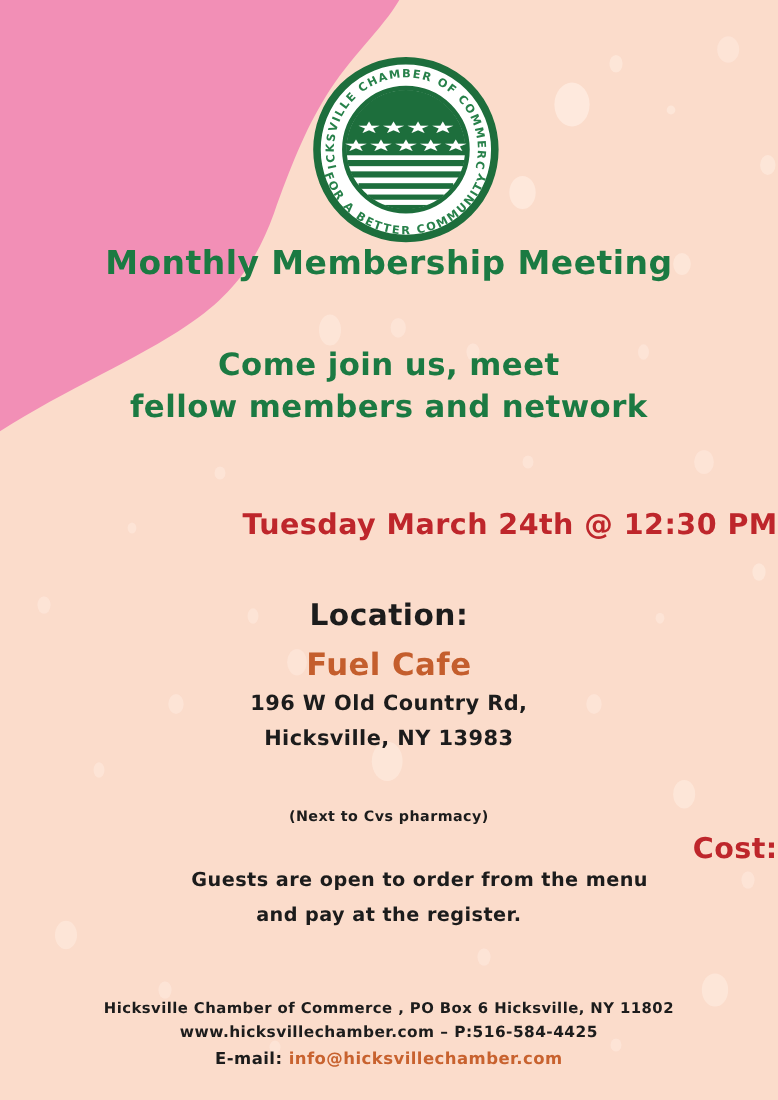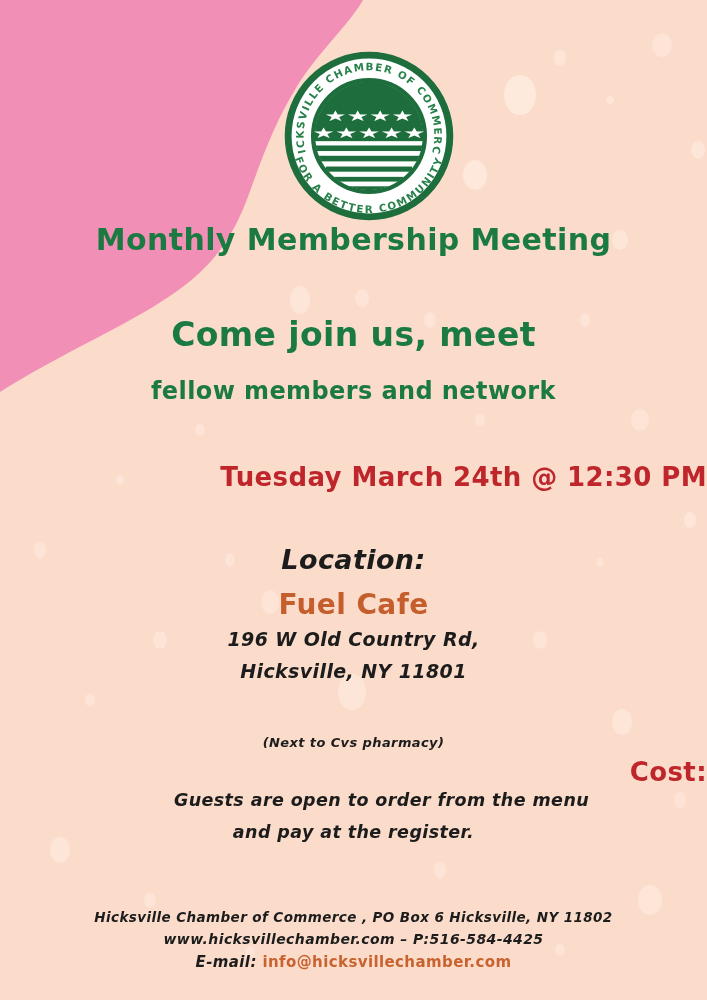--- a/index.html
+++ b/index.html
@@ -9,26 +9,26 @@
     background:#FBDCCB;
     font-family:"DejaVu Sans","Liberation Sans",sans-serif;
     font-weight:700;
   }
   .layer{position:absolute;left:0;top:0;width:707px;height:1000px;pointer-events:none;}
   .blob-svg{position:absolute;left:0;top:0;}
   .logo-wrap{position:absolute;left:283px;top:50px;width:172px;height:172px;}
   .tline{position:absolute;left:0;width:707px;text-align:center;letter-spacing:.4px;white-space:nowrap;}
   .green{color:#1B7A42;}
   .red{color:#BE262B;text-align:right;}
-  .black{color:#1C1C1C;font-style:italic;}
+  .black{color:#1C1C1C;}
   .orange{color:#C45E2D;}
   .email{color:#C8622F;}
   .t-title{top:222px;font-size:30px;}
-  .t-inv1{top:315px;font-size:33px;}
-  .t-inv2{top:353px;font-size:24px;margin-top:24px;}
+  .t-inv1{top:315px;font-size:28px;}
+  .t-inv2{top:353px;font-size:28px;}
   .t-date{top:462px;font-size:26px;}
   .t-loc{top:544px;font-size:27px;}
   .t-venue{top:588px;font-size:28px;}
   .t-addr1{top:628px;font-size:19px;}
   .t-addr2{top:660px;font-size:19px;}
   .t-addr3{top:691px;font-size:13px;margin-top:44px;}
   .t-cost{top:757px;font-size:26px;}
   .t-cost1{top:790px;font-size:17.5px;margin-left:28px;}
   .t-cost2{top:822px;font-size:17.5px;}
   .t-f1{top:909px;font-size:13.5px;}
@@ -113,21 +113,21 @@
 </div>
 
 <div class="tline t-title green">Monthly Membership Meeting</div>
 <div class="tline t-inv1  green">Come join us, meet</div>
 <div class="tline t-inv2  green">fellow members and network</div>
 <div class="tline t-date  red">Tuesday March 24th @ 12:30 PM</div>
 
 <div class="tline t-loc   black">Location:</div>
 <div class="tline t-venue orange">Fuel Cafe</div>
 <div class="tline t-addr1 black">196 W Old Country Rd,</div>
-<div class="tline t-addr2 black">Hicksville, NY 11801</div>
+<div class="tline t-addr2 black">Hicksville, NY 13983</div>
 <div class="tline t-addr3 black">(Next to Cvs pharmacy)</div>
 
 <div class="tline t-cost  red">Cost:</div>
 <div class="tline t-cost1 black">Guests are open to order from the menu</div>
 <div class="tline t-cost2 black">and pay at the register.</div>
 
 <div class="tline t-f1 black">Hicksville Chamber of Commerce , PO Box 6 Hicksville, NY 11802</div>
 <div class="tline t-f2 black">www.hicksvillechamber.com – P:516-584-4425</div>
 <div class="tline t-f3">
   <span class="black">E-mail:</span>

